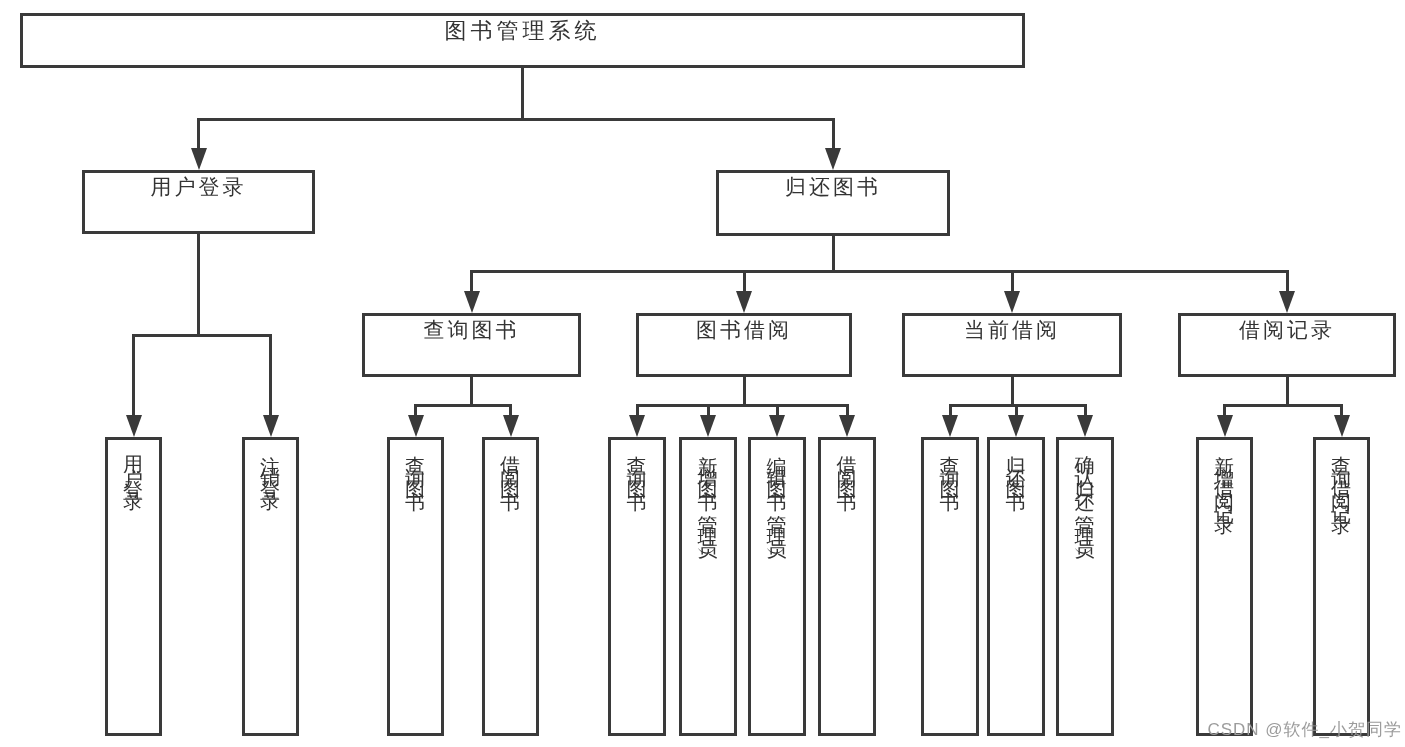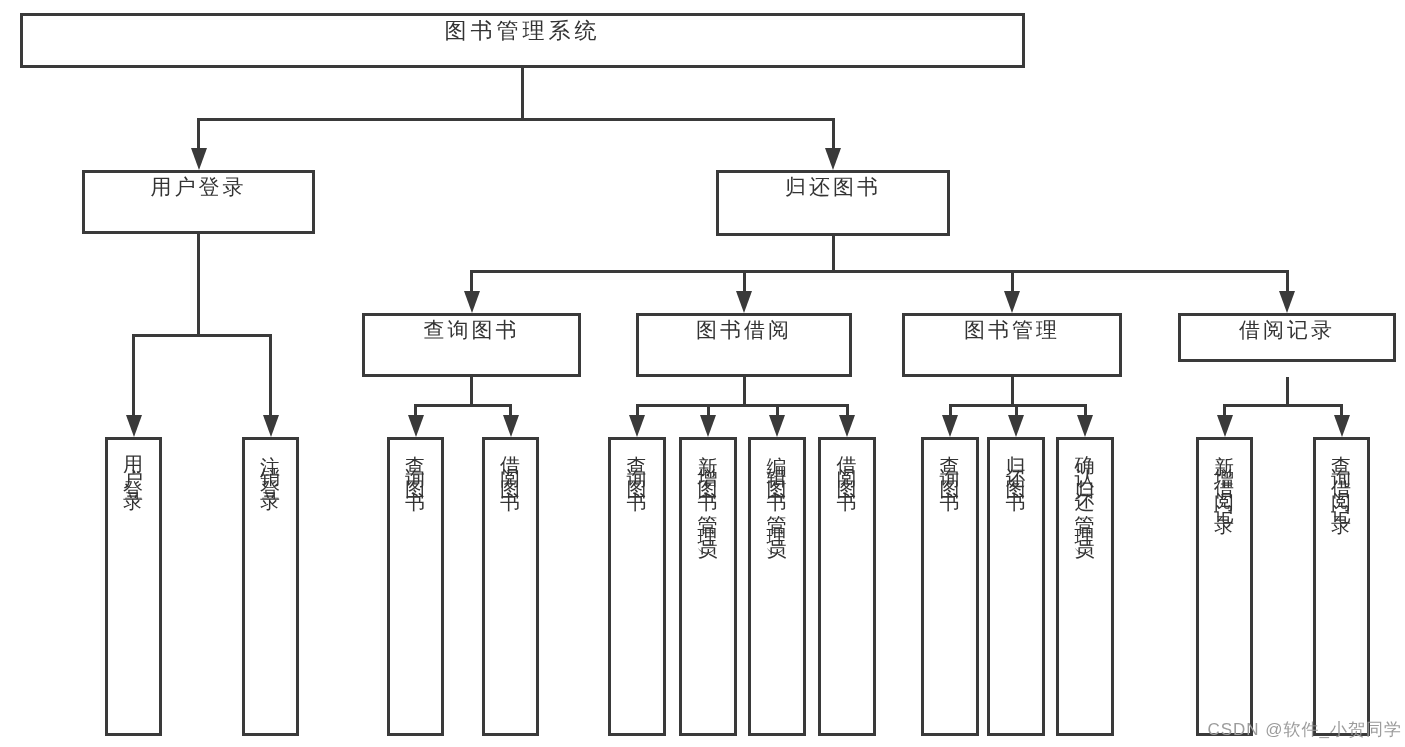--- a/index.html
+++ b/index.html
@@ -81,23 +81,23 @@
       <div class="node hnode" style="left: 716px; top: 170px; width: 234px; height: 66px;">
         <span>归还图书</span>
       </div>
       <div class="node hnode" style="left: 362px; top: 313px; width: 219px; height: 64px;">
         <span>查询图书</span>
       </div>
       <div class="node hnode" style="left: 636px; top: 313px; width: 216px; height: 64px;">
         <span>图书借阅</span>
       </div>
       <div class="node hnode" style="left: 902px; top: 313px; width: 220px; height: 64px;">
-        <span>图书管理</span>
+        <span>当前借阅</span>
       </div>
-      <div class="node hnode" style="left: 1178px; top: 313px; width: 218px; height: 49px;">
+      <div class="node hnode" style="left: 1178px; top: 313px; width: 218px; height: 64px;">
         <span>借阅记录</span>
       </div>
       <div class="node vnode" style="left: 105px; top: 437px; width: 57px; height: 299px;">
         <span>用户登录</span>
       </div>
       <div class="node vnode" style="left: 242px; top: 437px; width: 57px; height: 299px;">
         <span>注销登录</span>
       </div>
       <div class="node vnode" style="left: 387px; top: 437px; width: 57px; height: 299px;">
         <span>查询图书</span>

